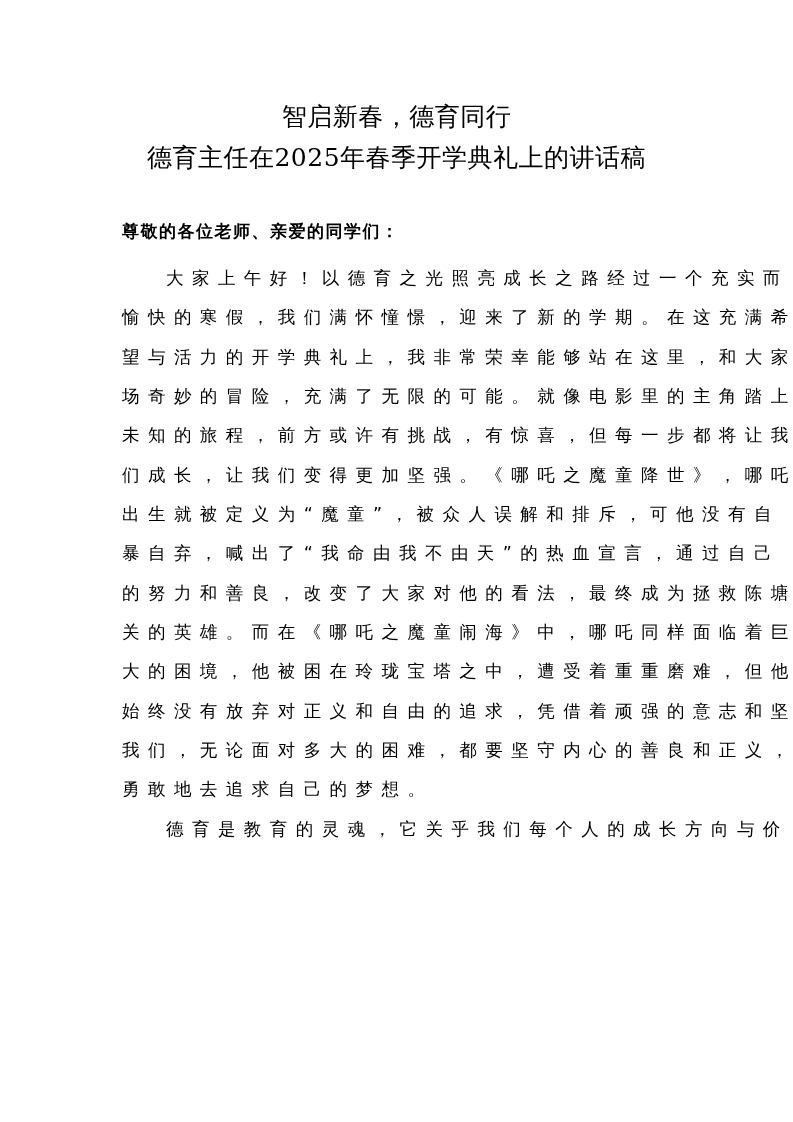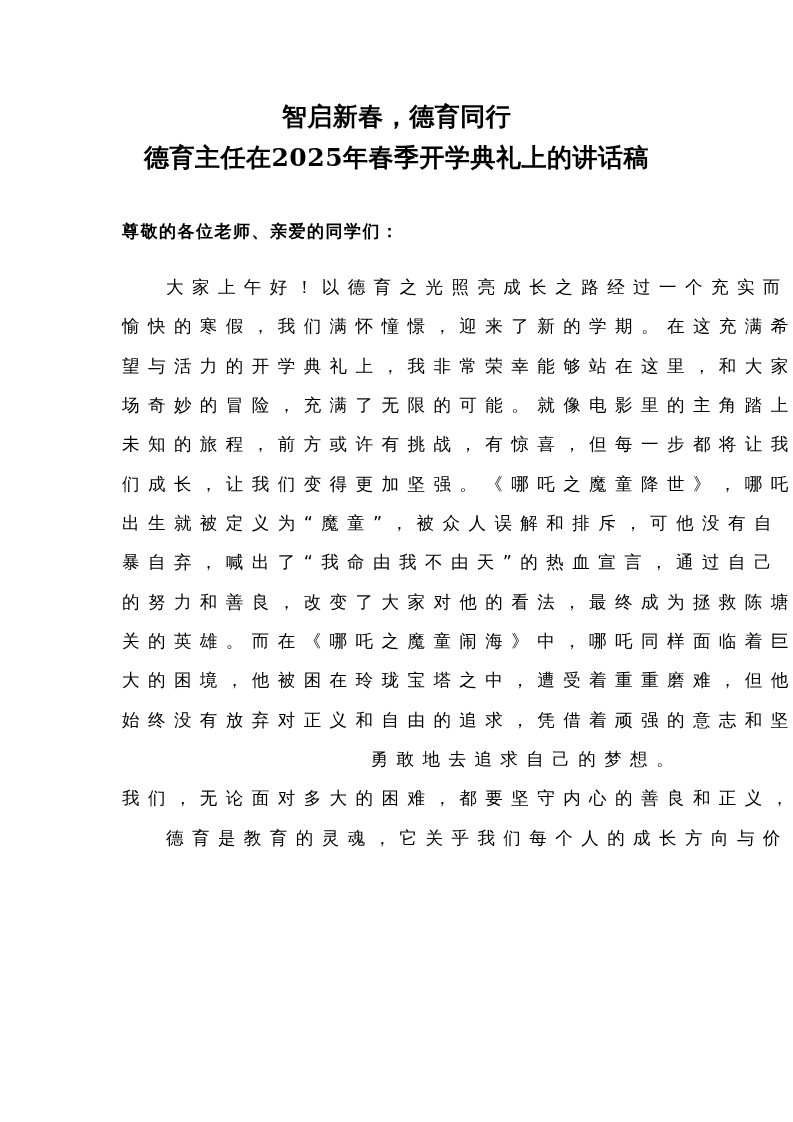--- a/index.html
+++ b/index.html
@@ -1,35 +1,34 @@
 <!DOCTYPE html>
 <html><head>
 <meta charset="utf-8">
 <style>
   html, body { margin: 0; padding: 0; background: #ffffff; }
   body { width: 793px; height: 1122px; position: relative; overflow: hidden; color: #000; }
   .page { position: absolute; left: 0; top: 0; width: 793px; height: 1122px; background: #fff; }
   .title {
     position: absolute; left: 0; width: 793px; text-align: center;
     font-family: "DejaVu Serif", "Liberation Serif", serif;
-    font-weight: bold; font-size: 25px; line-height: 40px; letter-spacing: 0.5px;
+    font-weight: normal; font-size: 25px; line-height: 40px; letter-spacing: 0.5px;
   }
   .t1 { top: 97px; }
   .t2 { top: 138px; }
   .greeting {
     position: absolute; left: 122px; top: 218px;
     font-family: "DejaVu Sans", "Liberation Sans", sans-serif;
     font-weight: bold; font-size: 17px; line-height: 26px; letter-spacing: 1.5px;
     white-space: nowrap;
   }
   .body {
-    position: absolute; left: 122px; top: 268px; width: 560px;
+    position: absolute; left: 122px; top: 259px; width: 560px;
     font-family: "DejaVu Sans", "Liberation Sans", sans-serif;
     font-size: 17.5px;
-    text-align: right;
   }
   .line {
     height: 39.35px; line-height: 39.35px; white-space: nowrap;
     letter-spacing: 8.45px;
   }
   .indent { padding-left: 44px; }
 </style>
 </head>
 <body>
 
@@ -47,18 +46,18 @@
 
     <div class="line">场奇妙的冒险，充满了无限的可能。就像电影里的主角踏上</div>
     <div class="line">未知的旅程，前方或许有挑战，有惊喜，但每一步都将让我</div>
     <div class="line">们成长，让我们变得更加坚强。《哪吒之魔童降世》，哪吒一</div>
     <div class="line">出生就被定义为“魔童”，被众人误解和排斥，可他没有自</div>
     <div class="line">暴自弃，喊出了“我命由我不由天”的热血宣言，通过自己</div>
     <div class="line">的努力和善良，改变了大家对他的看法，最终成为拯救陈塘</div>
     <div class="line">关的英雄。而在《哪吒之魔童闹海》中，哪吒同样面临着巨</div>
     <div class="line">大的困境，他被困在玲珑宝塔之中，遭受着重重磨难，但他</div>
     <div class="line">始终没有放弃对正义和自由的追求，凭借着顽强的意志和坚</div>
+    <div class="line">我们，无论面对多大的困难，都要坚守内心的善良和正义，</div>
     <div class="line">勇敢地去追求自己的梦想。</div>
-    <div class="line">我们，无论面对多大的困难，都要坚守内心的善良和正义，</div>
 
     <div class="line indent">德育是教育的灵魂，它关乎我们每个人的成长方向与价</div>
   </div>
 </div>
 
 </body></html>

